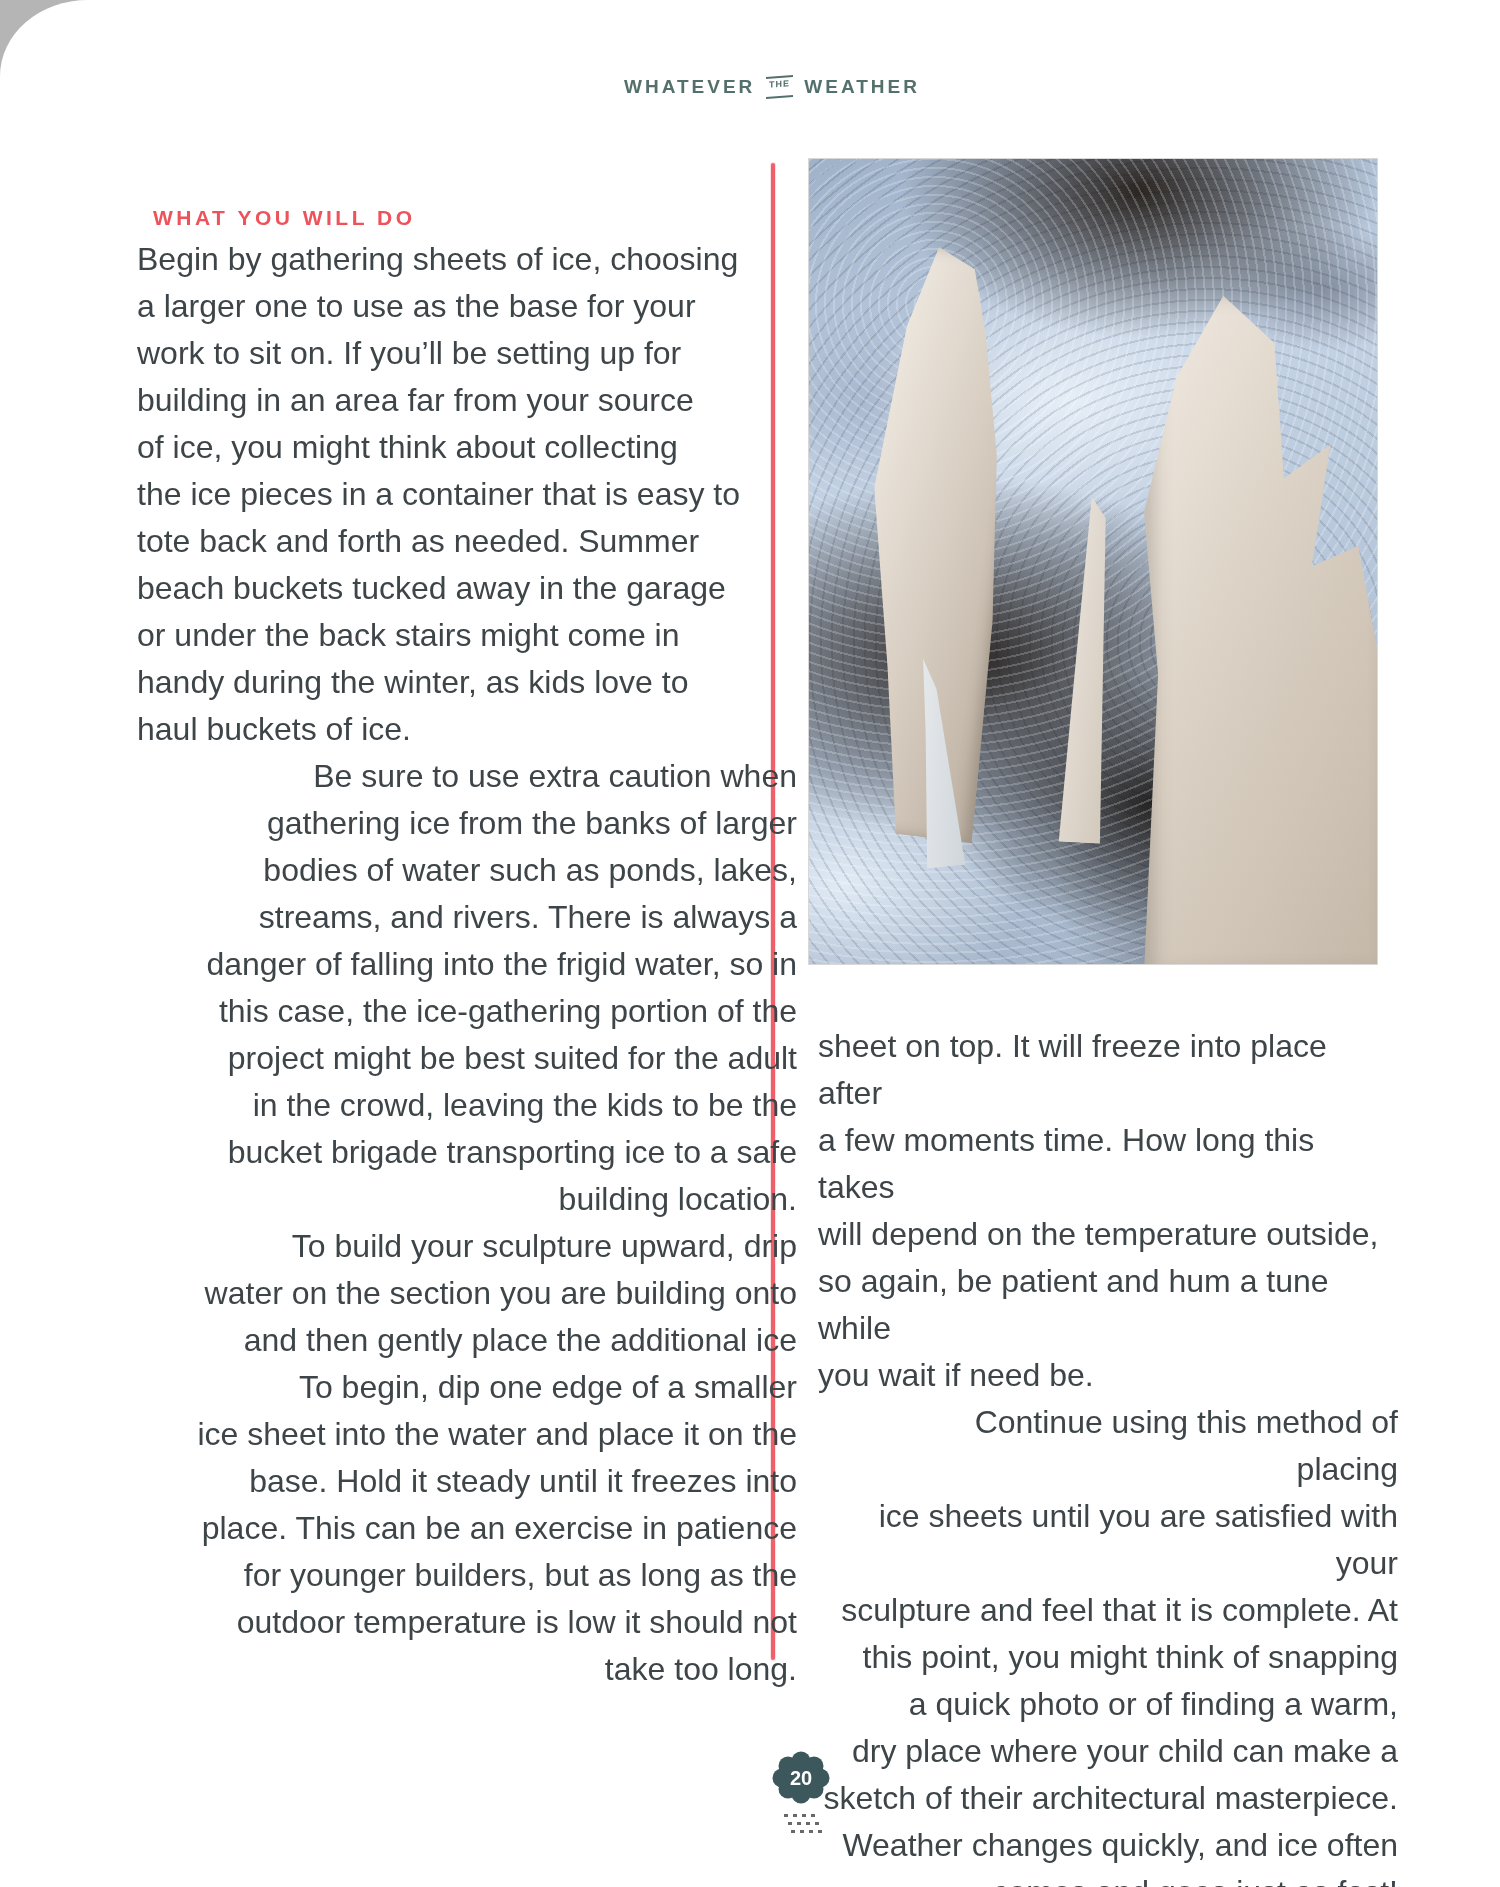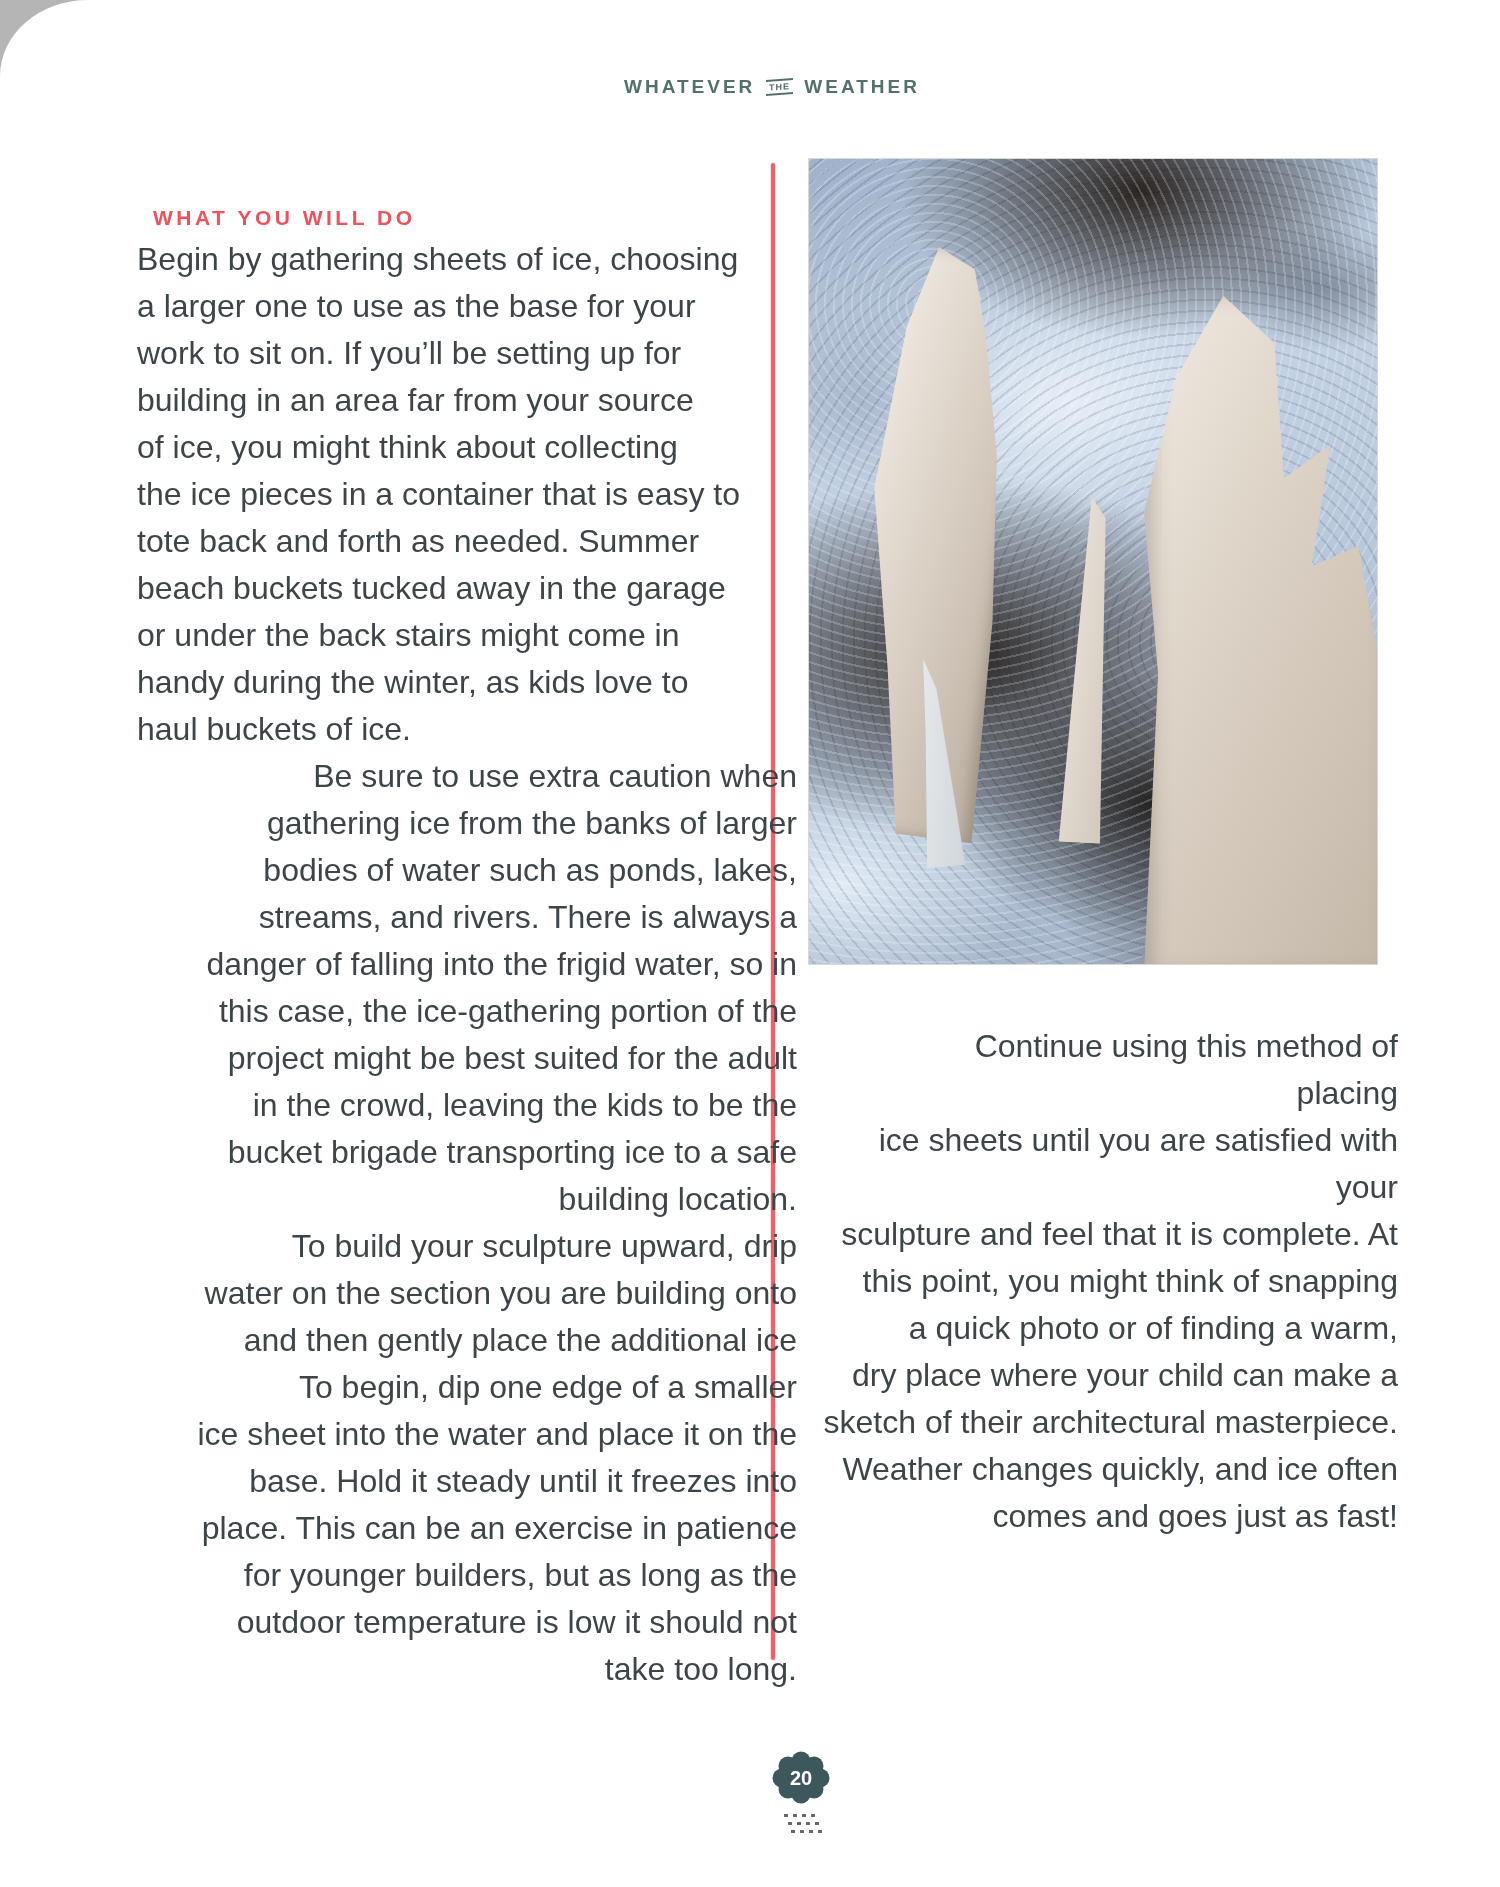--- a/index.html
+++ b/index.html
@@ -17,21 +17,21 @@
   }
   .corner-white {
     position:absolute; top:0; left:0; width:92px; height:80px;
     background:#ffffff;
     border-top-left-radius:88px 76px;
   }
   
   .running-header {
     position:absolute; top:76px; left:772px;
     transform:translateX(-50%);
-    display:flex; align-items:center; gap:11px;
+    display:flex; gap:11px;
     color:#54706d; font-weight:bold; font-size:19px; letter-spacing:3px;
     white-space:nowrap;
   }
   .running-header .the {
     font-size:9px; letter-spacing:1px;
     border-top:2px solid #54706d; border-bottom:2px solid #54706d;
     padding:1px 3px;
     transform:skewY(-4deg);
   }
   
@@ -156,20 +156,25 @@
   <p class="indent">To begin, dip one edge of a smaller
 ice sheet into the water and place it on the
 base. Hold it steady until it freezes into
 place. This can be an exercise in patience
 for younger builders, but as long as the
 outdoor temperature is low it should not
 take too long.</p>
 </div>
 
 <div class="col col-right">
+  <p>sheet on top. It will freeze into place after
+a few moments time. How long this takes
+will depend on the temperature outside,
+so again, be patient and hum a tune while
+you wait if need be.</p>
   <p class="indent">Continue using this method of placing
 ice sheets until you are satisfied with your
 sculpture and feel that it is complete. At
 this point, you might think of snapping
 a quick photo or of finding a warm,
 dry place where your child can make a
 sketch of their architectural masterpiece.
 Weather changes quickly, and ice often
 comes and goes just as fast!</p>
 </div>

